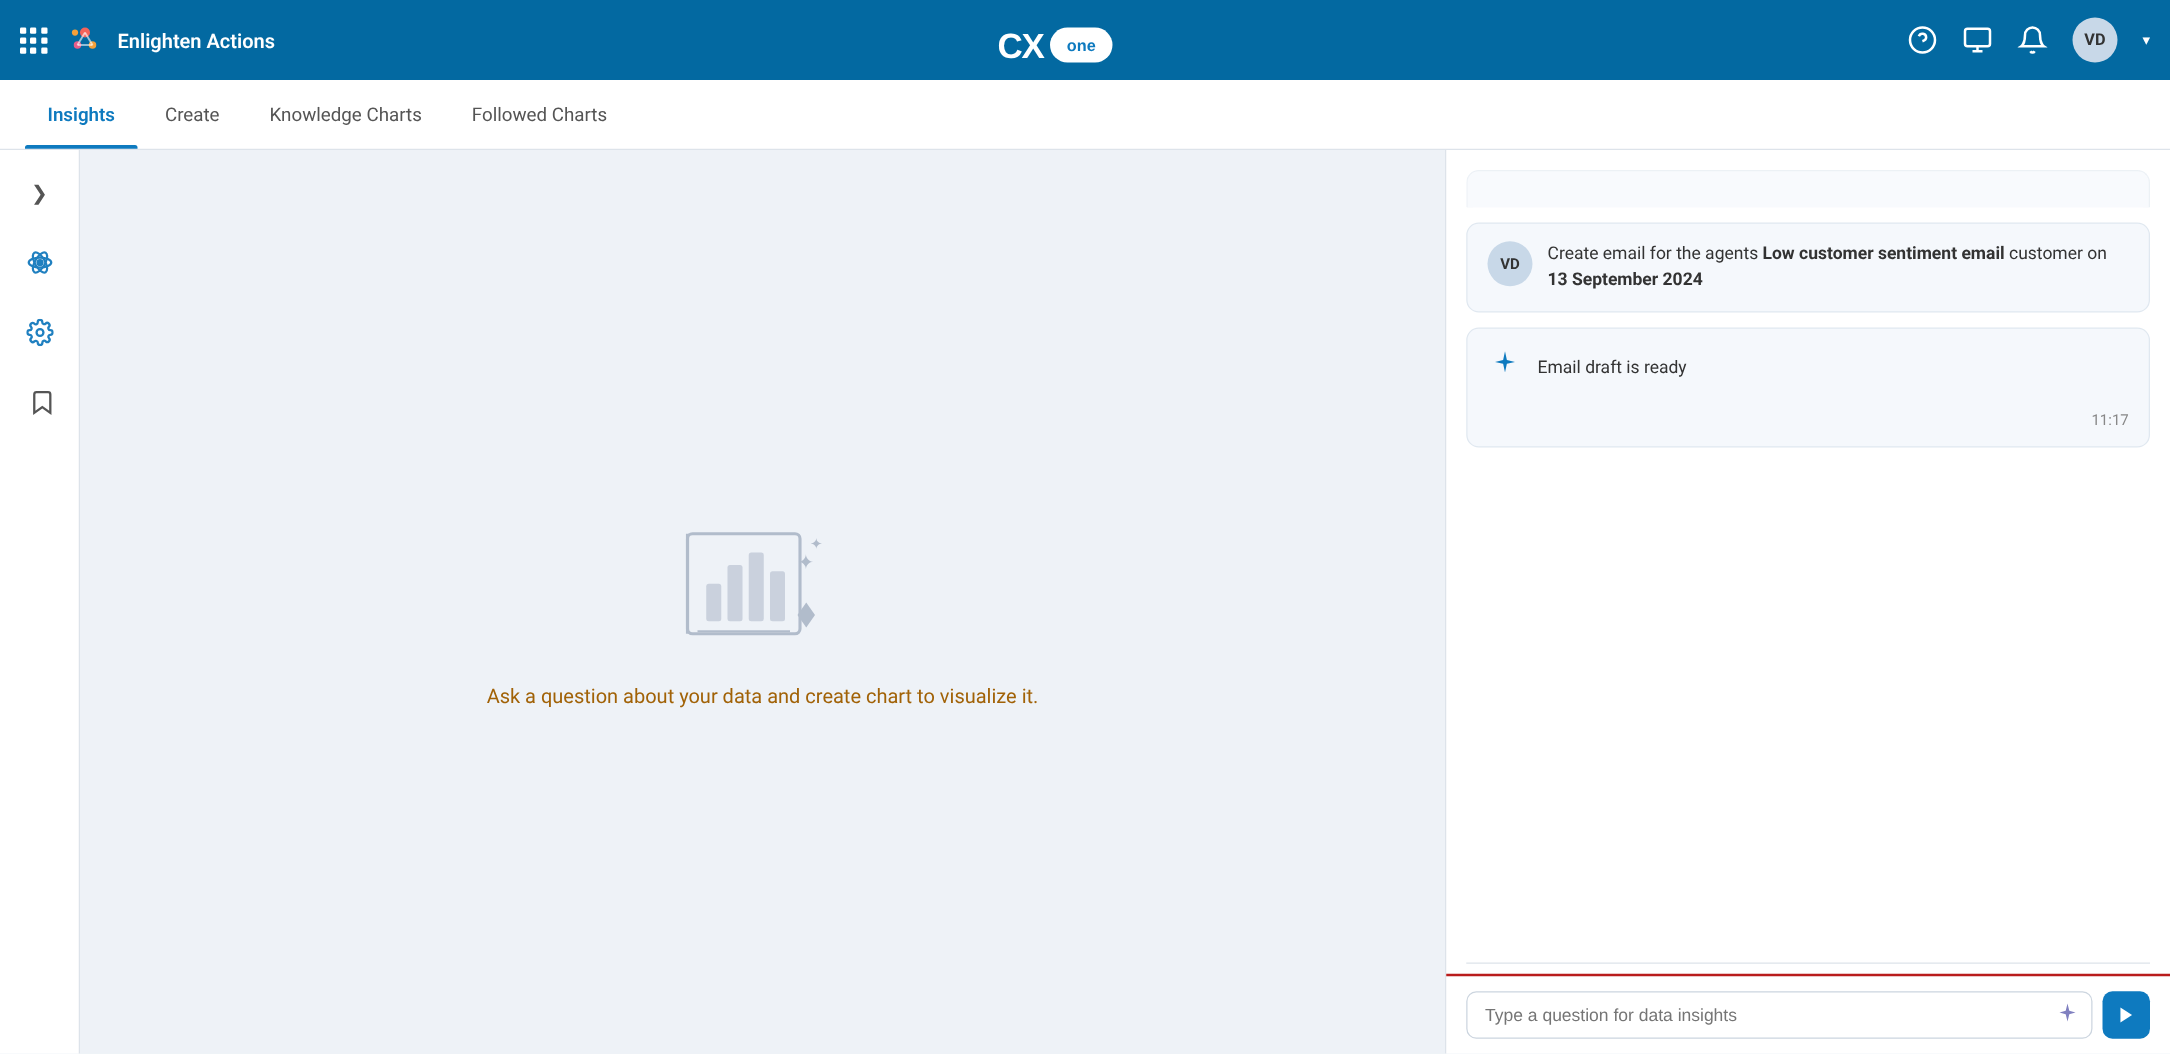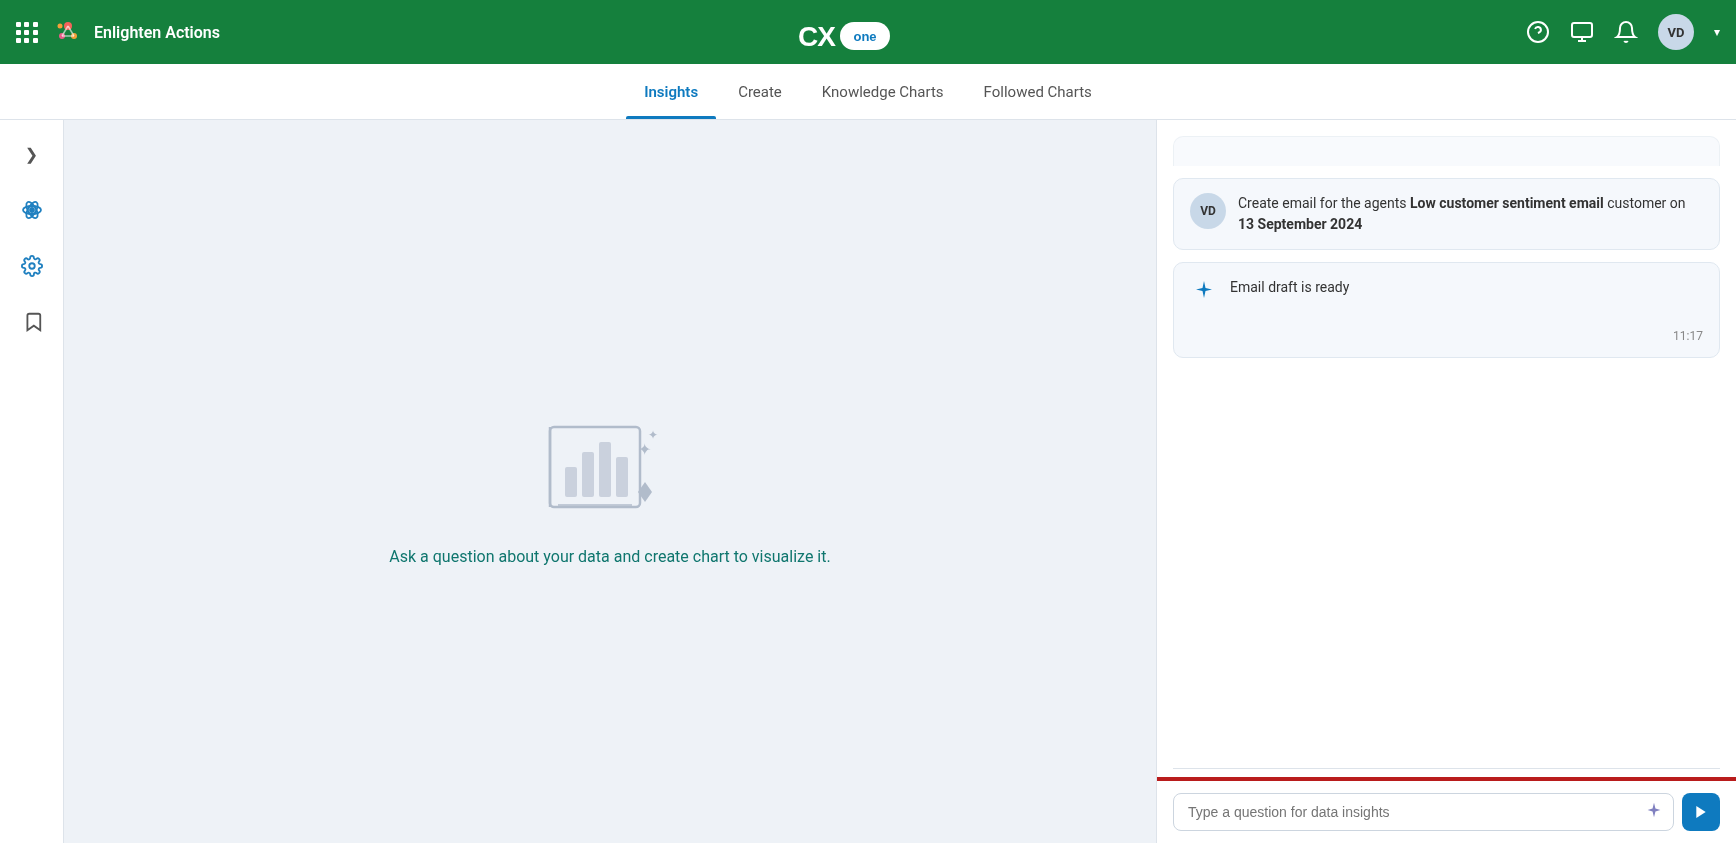--- a/index.html
+++ b/index.html
@@ -1,21 +1,21 @@
 <!DOCTYPE html>
 <html><head>
   <meta charset="utf-8">
   <style>
     * { box-sizing: border-box; margin: 0; padding: 0; }
     body { font-family: -apple-system, BlinkMacSystemFont, 'Segoe UI', Roboto, sans-serif; background: #f0f4f8; height: 843px; overflow: hidden; }
 
     
     .navbar {
       height: 64px;
-      background: #15803d;
+      background: #0369a1;
       display: flex;
       align-items: center;
       padding: 12px 16px;
       gap: 12px;
       position: relative;
     }
     .nav-grid-icon {
       color: white;
       font-size: 20px;
       cursor: pointer;
@@ -79,21 +79,20 @@
 
     
     .sub-header {
       height: 56px;
       background: white;
       border-bottom: 1px solid #dde3ea;
       display: flex;
       align-items: center;
       padding: 0 20px;
       gap: 4px;
-      justify-content: center;
     }
     .tab-item {
       padding: 16px 18px;
       font-size: 15px;
       color: #555;
       cursor: pointer;
       position: relative;
       white-space: nowrap;
       height: 100%;
       display: flex;
@@ -157,21 +156,21 @@
       flex-direction: column;
       gap: 20px;
     }
     .empty-state {
       display: flex;
       flex-direction: column;
       align-items: center;
       gap: 20px;
     }
     .empty-text {
-      color: #0f766e;
+      color: #a16207;
       font-size: 16px;
       text-align: center;
     }
 
     
     .right-panel {
       width: 580px;
       background: white;
       border-left: 1px solid #dde3ea;
       display: flex;
@@ -210,21 +209,21 @@
       flex-shrink: 0;
     }
     .msg-text {
       font-size: 14px;
       color: #333;
       line-height: 1.5;
     }
     .msg-text strong { font-weight: 700; }
     .ai-message-row {
       display: flex;
-      align-items: flex-start;
+      align-items: flex-end;
       gap: 12px;
     }
     .ai-icon {
       width: 28px;
       height: 28px;
       flex-shrink: 0;
       display: flex;
       align-items: center;
       justify-content: center;
       color: #0e7abf;
@@ -245,21 +244,21 @@
     .divider {
       height: 1px;
       background: #dde3ea;
       margin: 8px 16px;
     }
     .chat-input-row {
       display: flex;
       align-items: center;
       padding: 12px 16px;
       gap: 8px;
-      border-top: 4px solid #b91c1c;
+      border-top: 2px solid #b91c1c;
     }
     .chat-input-wrapper {
       flex: 1;
       position: relative;
     }
     .chat-input-wrapper input {
       width: 100%;
       border: 1px solid #ccd5df;
       border-radius: 8px;
       padding: 10px 40px 10px 14px;

